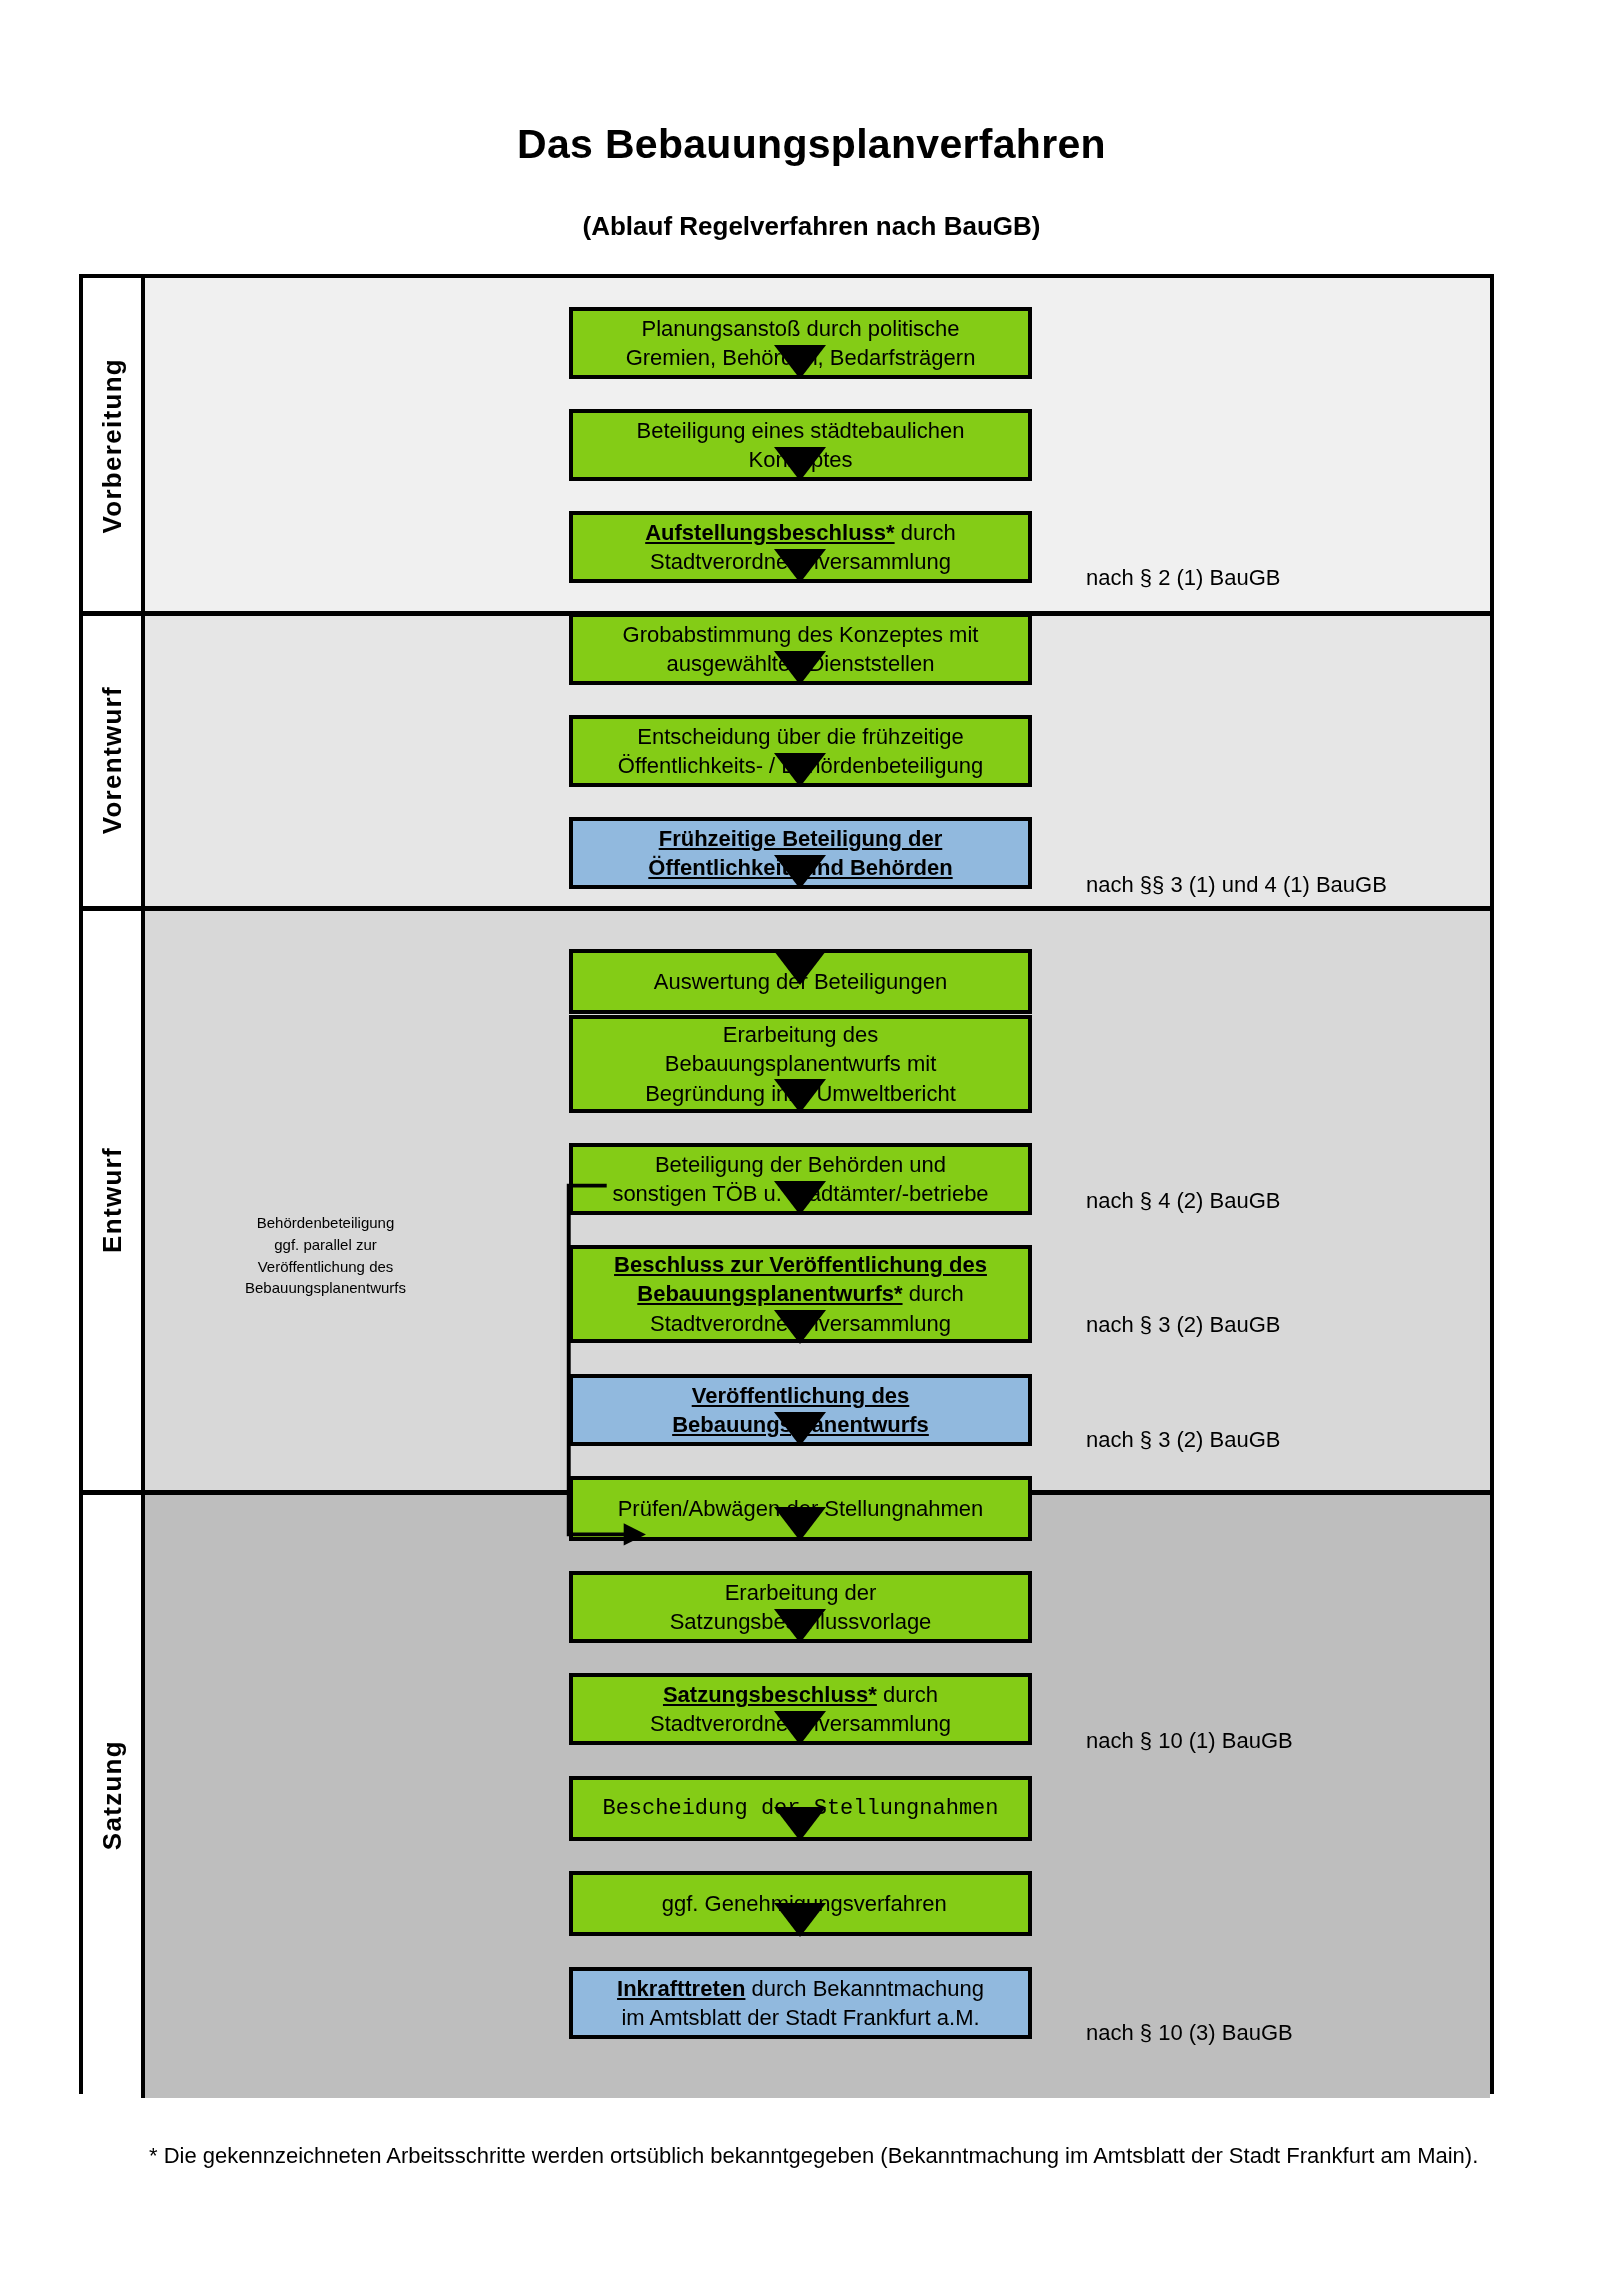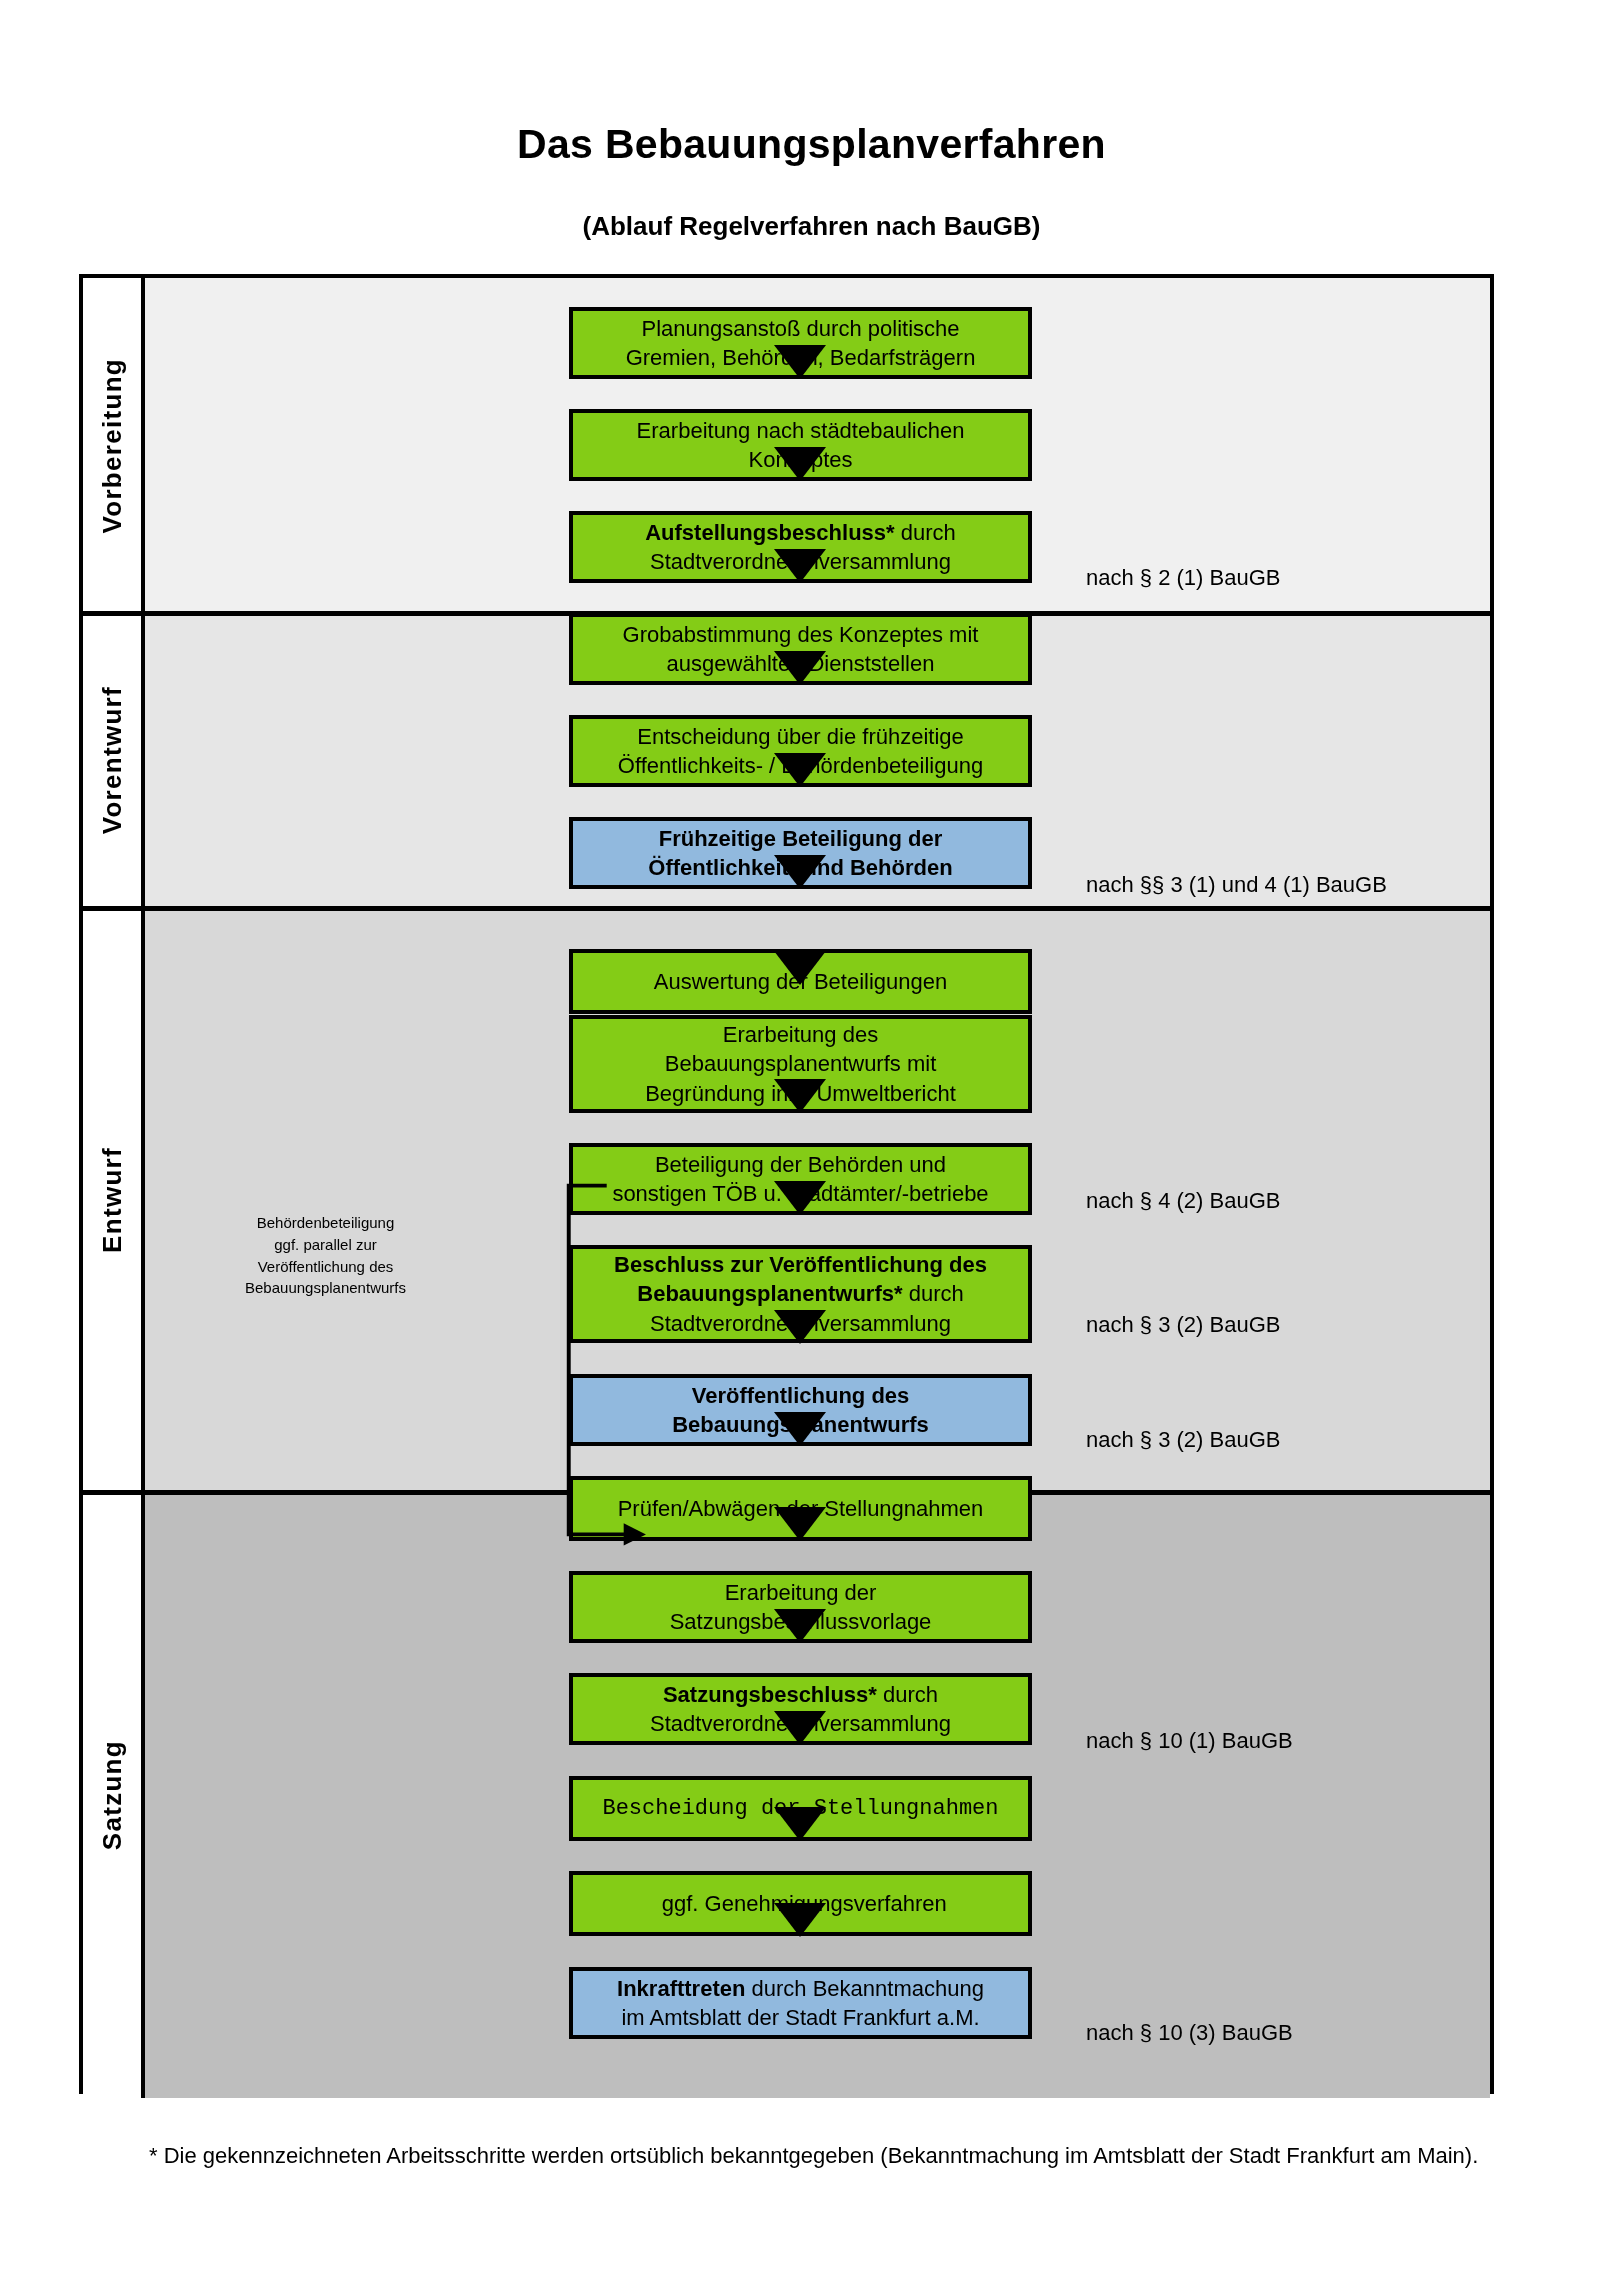--- a/index.html
+++ b/index.html
@@ -98,21 +98,21 @@
     display: flex;
     align-items: center;
     justify-content: center;
     text-align: center;
     font-size: 22px;
     line-height: 1.32;
     padding: 2.6px 6.5px;
   }
   .pbox.blue { background: #91B9DE; }
   .pbox .inner { width: 100%; }
-  .pbox b { font-weight: bold; }
+  .pbox b { font-weight: bold; text-decoration: underline; }
 
   
   .darrow {
     position: absolute;
     width: 0;
     height: 0;
     border-left: 26px solid transparent;
     border-right: 26px solid transparent;
     border-top: 34px solid #000;
   }
@@ -175,21 +175,21 @@
   <div id="boxes-host">
       <div class="pbox" style="left: 486px; top: 29px; width: 463px; height: 72px;">
         <div class="inner">
           <div>Planungsanstoß durch politische</div>
           <div>Gremien, Behörden, Bedarfsträgern</div>
         </div>
       </div>
       <div class="darrow" style="left: 691px; top: 67px;"></div>
       <div class="pbox" style="left: 486px; top: 131px; width: 463px; height: 72px;">
         <div class="inner">
-          <div>Erarbeitung nach städtebaulichen</div>
+          <div>Beteiligung eines städtebaulichen</div>
           <div>Konzeptes</div>
         </div>
       </div>
       <div class="darrow" style="left: 691px; top: 169px;"></div>
       <div class="pbox" style="left: 486px; top: 233px; width: 463px; height: 72px;">
         <div class="inner">
           <div><b>Aufstellungsbeschluss*</b> durch</div>
           <div>Stadtverordnetenversammlung</div>
         </div>
       </div>

